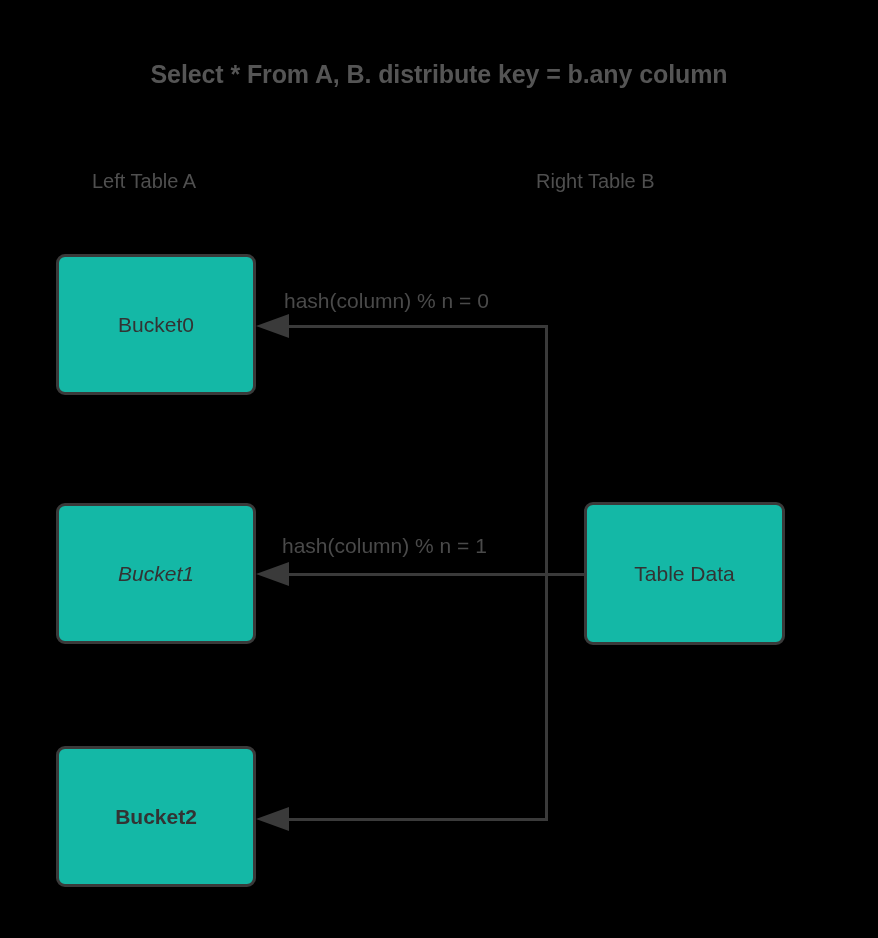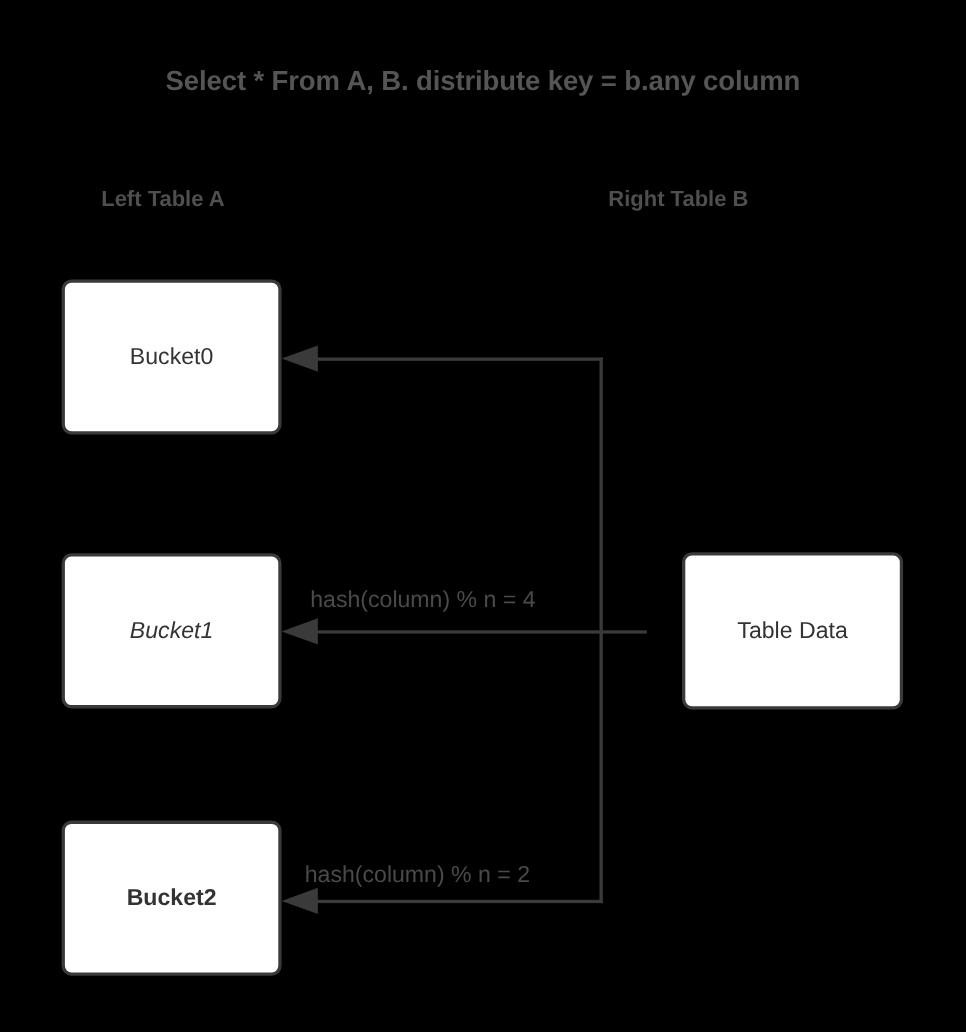--- a/index.html
+++ b/index.html
@@ -25,48 +25,48 @@
     text-align: center;
     font-size: 25px;
     font-weight: bold;
     color: #555555;
     letter-spacing: -0.1px;
     white-space: nowrap;
   }
   .col-header {
     position: absolute;
     font-size: 20px;
-    font-weight: bold;
+    font-weight: normal;
     color: #4f4f4f;
     white-space: nowrap;
   }
   .col-header.left  { left: 92px;  top: 170px; }
-  .col-header.right { left: 553px; top: 170px; }
+  .col-header.right { left: 536px; top: 170px; }
 
   
   .node-box {
     position: absolute;
-    background: #ffffff;
+    background: #14b8a6;
     border: 3px solid #3a3a3a;
     border-radius: 9px;
     box-sizing: border-box;
     display: flex;
     align-items: center;
     justify-content: center;
   }
   .node-label {
     font-size: 21px;
     color: #333333;
     white-space: nowrap;
   }
   .bucket-box { left: 56px; width: 200px; height: 141px; }
   .bucket-0 { top: 254px; }
   .bucket-1 { top: 503px; font-style: italic; }
   .bucket-2 { top: 746px; font-weight: bold; }
-  .table-data-box { left: 620px; top: 502px; width: 201px; height: 143px; }
+  .table-data-box { left: 584px; top: 502px; width: 201px; height: 143px; }
 
   
   .line {
     position: absolute;
     background: #3a3a3a;
   }
   .line-h { height: 3px; }
   .line-v { width: 3px; }
 
   
@@ -112,22 +112,22 @@
 
   <div class="line line-v trunk"></div>
   <div class="line line-h branch-0"></div>
   <div class="line line-h branch-1"></div>
   <div class="line line-h branch-2"></div>
 
   <div class="arrowhead arrow-0"></div>
   <div class="arrowhead arrow-1"></div>
   <div class="arrowhead arrow-2"></div>
 
-  <div class="edge-label edge-label-1">hash(column) % n = 4</div>
-  <div class="edge-label edge-label-2">hash(column) % n = 2</div>
+  <div class="edge-label edge-label-0">hash(column) % n = 0</div>
+  <div class="edge-label edge-label-1">hash(column) % n = 1</div>
 
   <div class="node-box bucket-box bucket-0">
     <span class="node-label">Bucket0</span>
   </div>
   <div class="node-box bucket-box bucket-1">
     <span class="node-label">Bucket1</span>
   </div>
   <div class="node-box bucket-box bucket-2">
     <span class="node-label">Bucket2</span>
   </div>

